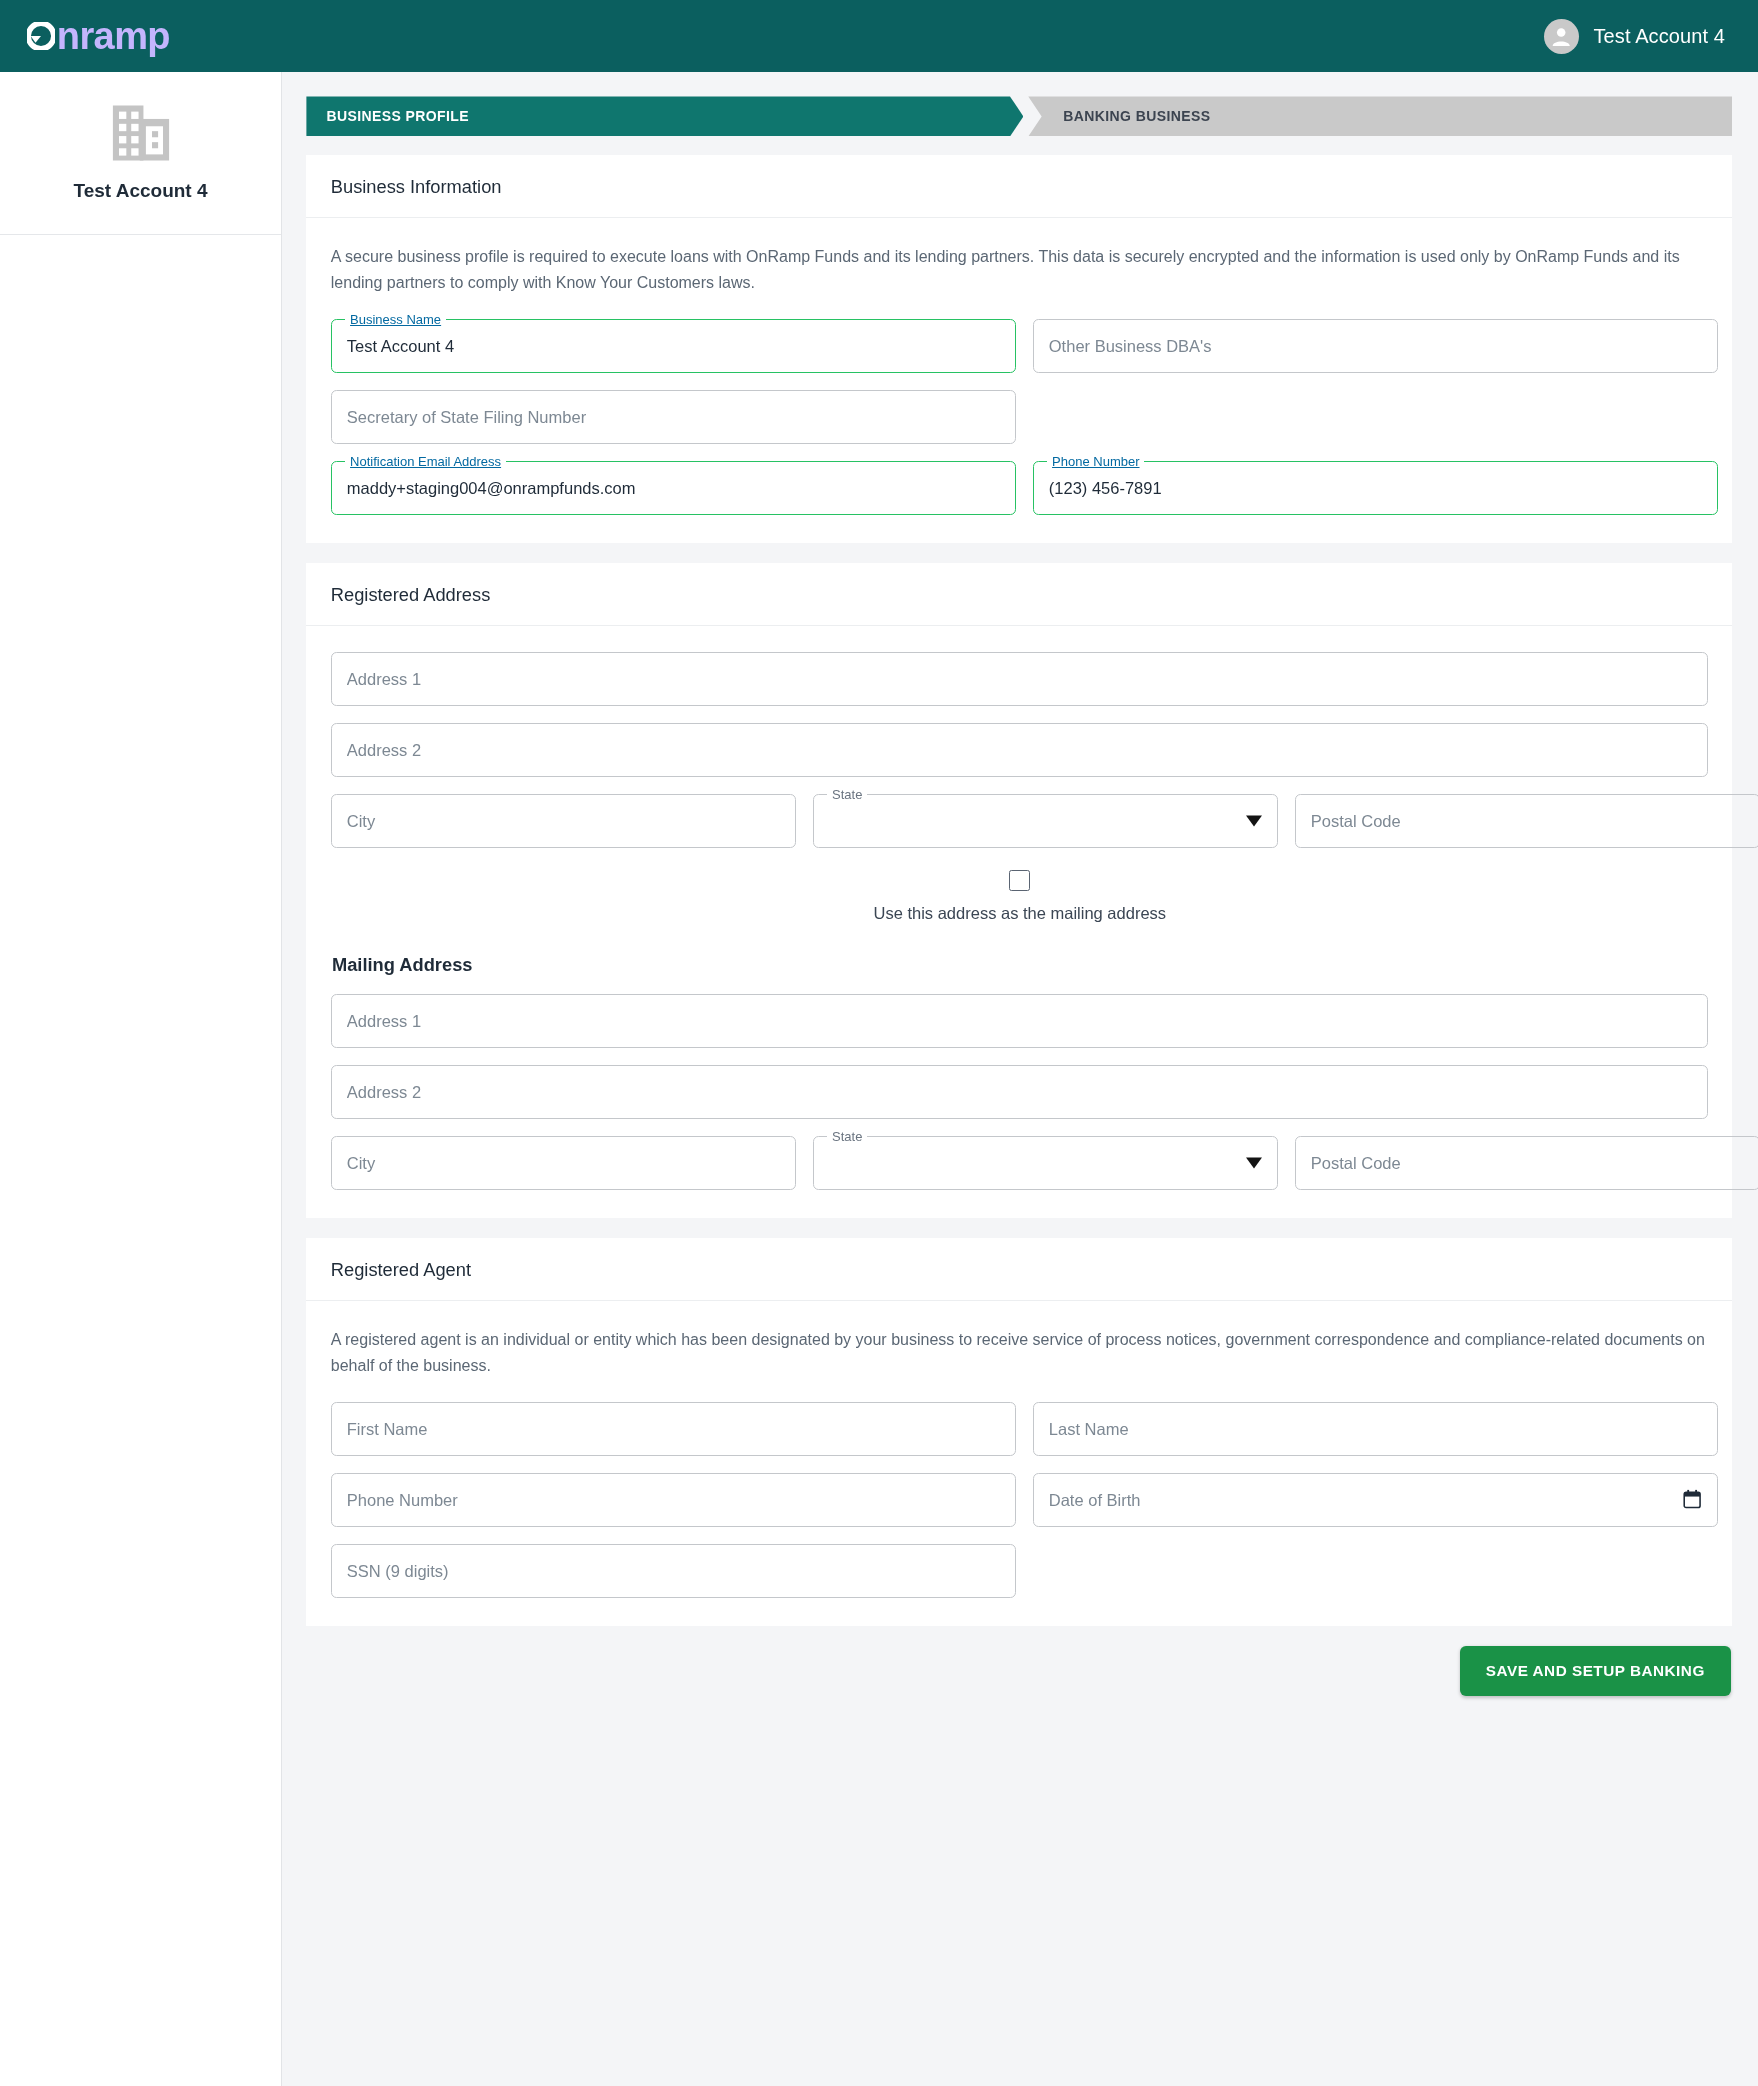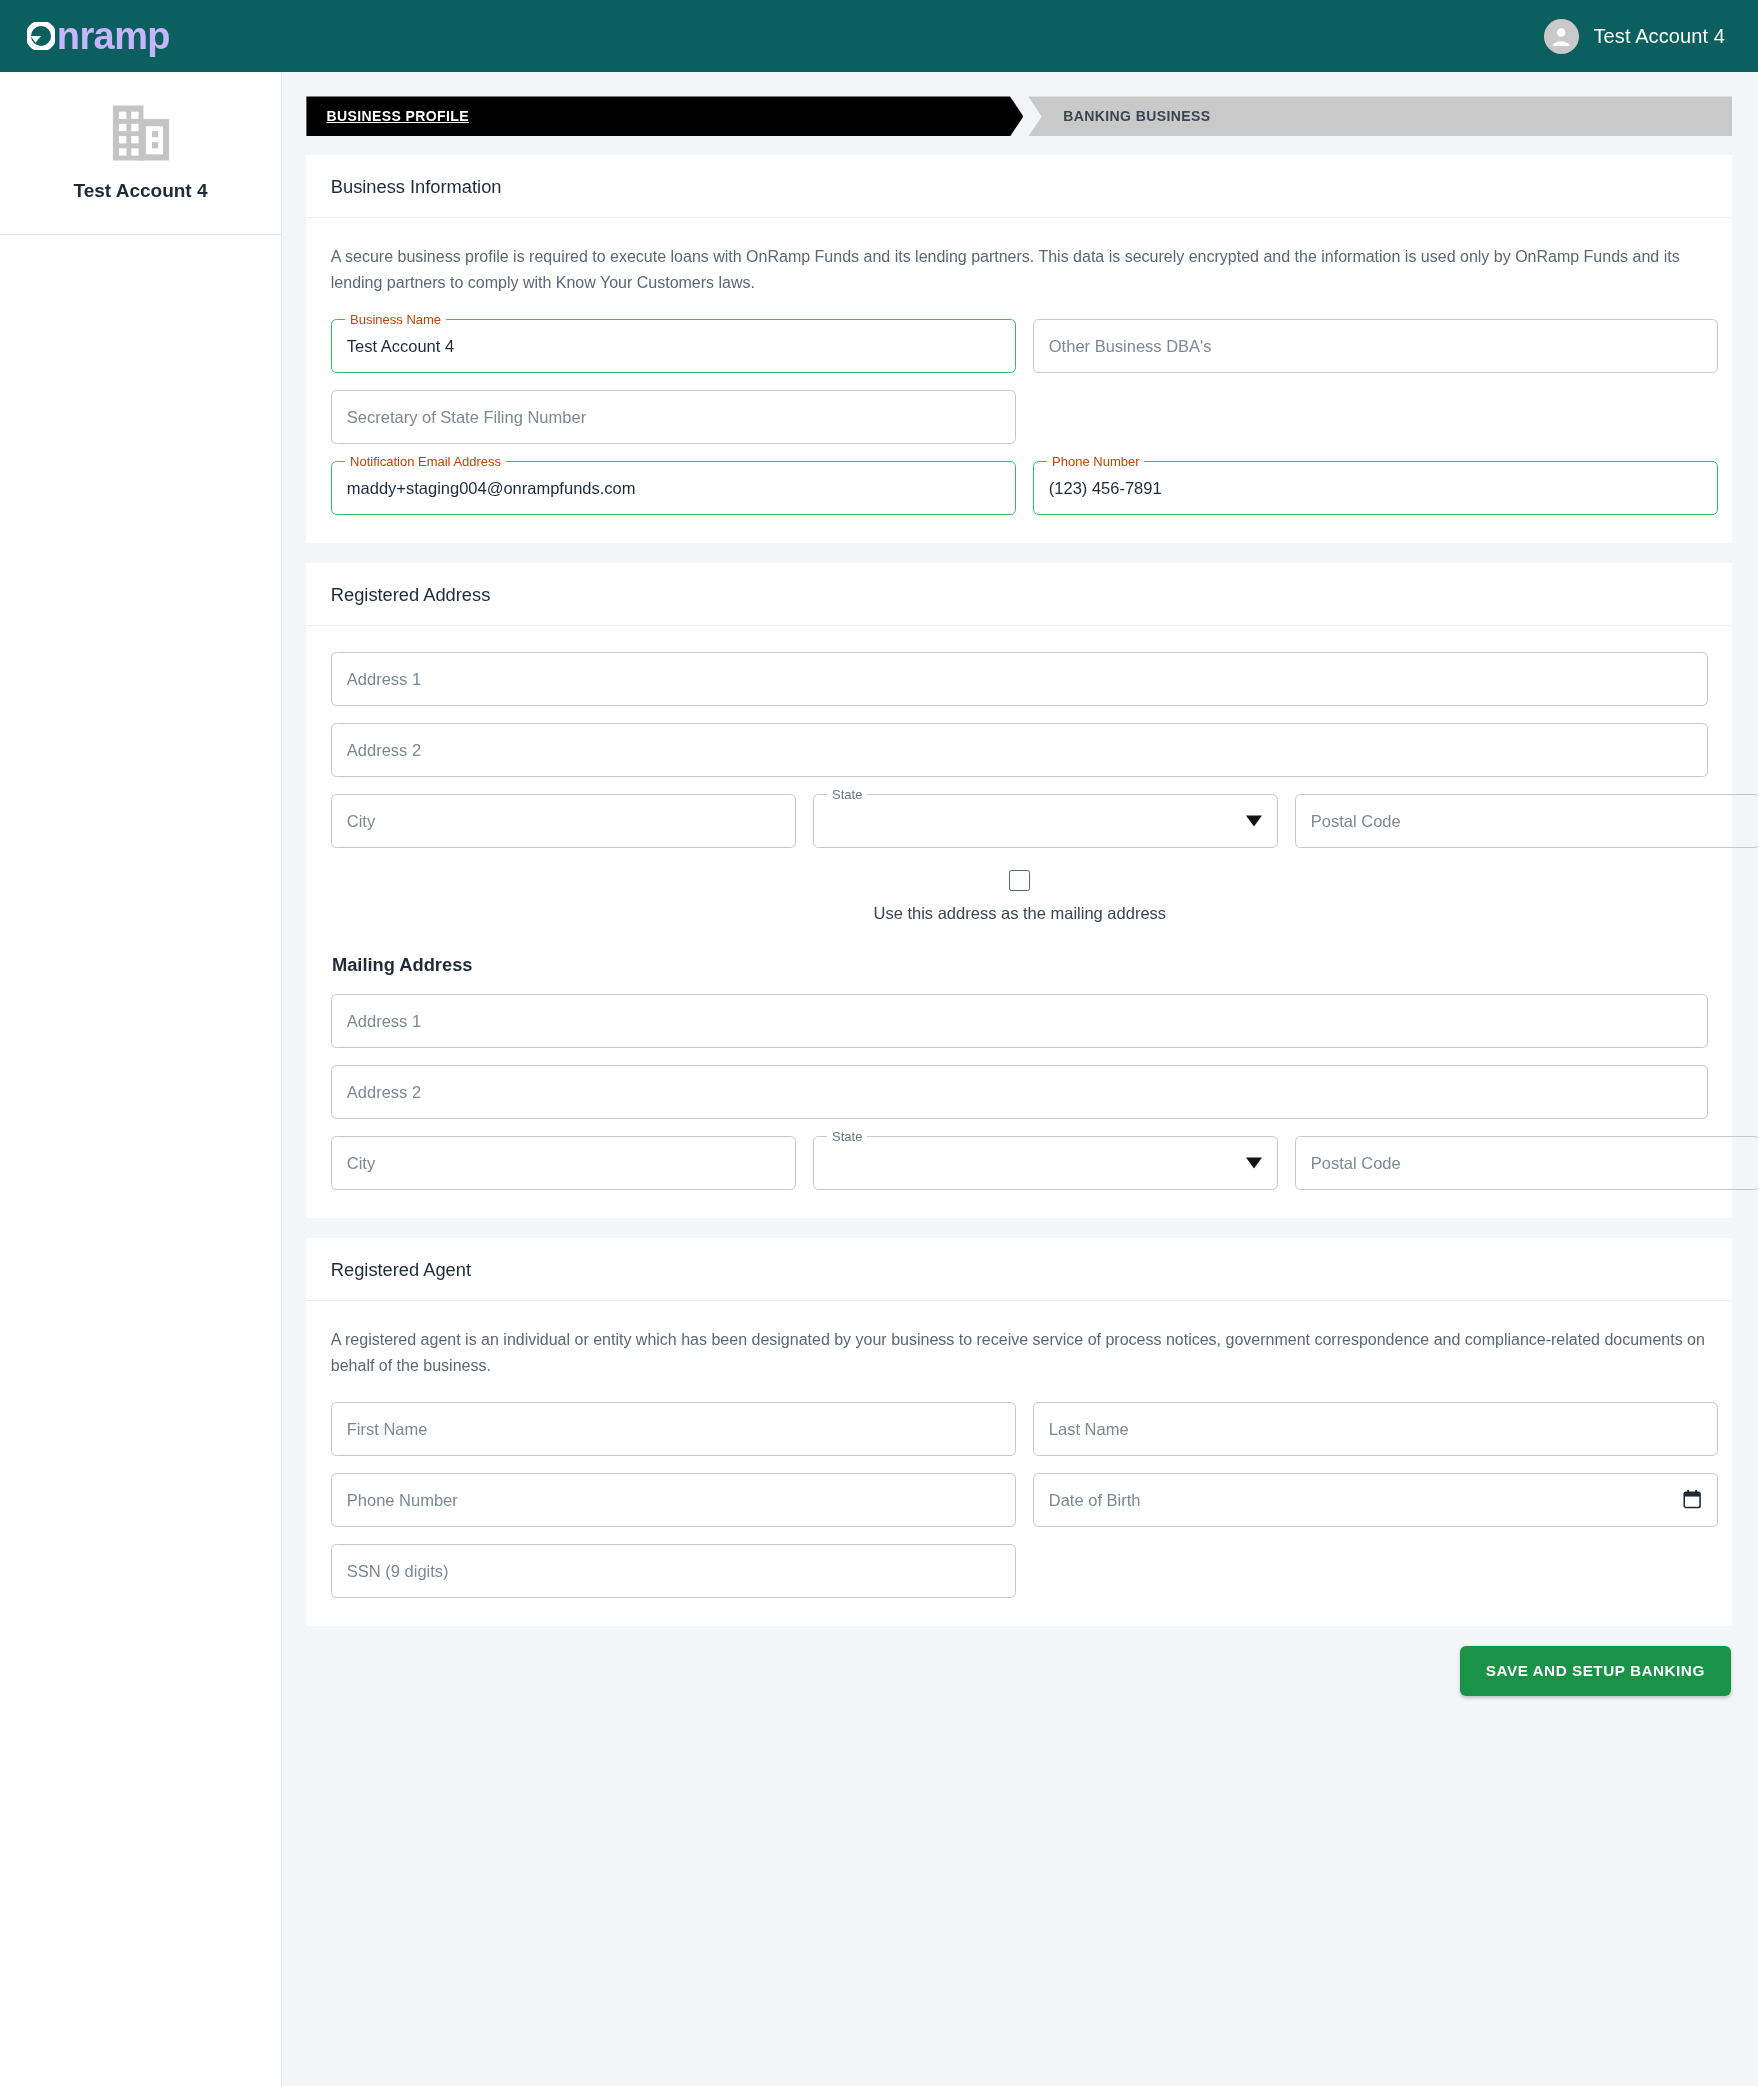--- a/index.html
+++ b/index.html
@@ -96,26 +96,25 @@
   .step {
     display:flex;
     align-items:center;
     font-size: 14px;
     font-weight: 700;
     letter-spacing: 0.4px;
     padding-left: 20px;
     position: relative;
   }
   .step.active {
-    background: #000000;
+    background: #0f766e;
     color: #ffffff;
     width: 717px;
     clip-path: polygon(0 0, calc(100% - 13.4px) 0, 100% 50%, calc(100% - 13.4px) 100%, 0 100%);
     z-index: 2;
-    text-decoration: underline;
   }
   .step.inactive {
     background: #c9c9c9;
     color: #3c4450;
     flex: 1 1 auto;
     margin-left: 4.9px;
     clip-path: polygon(0 0, calc(100% - 0px) 0, 100% 0, 100% 100%, 0 100%, 13.4px 50%);
     padding-left: 35px;
   }
 
@@ -201,21 +200,21 @@
     font-size: 13px;
     line-height: 1;
     color: #6a7480;
     font-family: "Liberation Sans", sans-serif;
   }
   .field.notched input,
   .field.notched .selectbox {
     top: 0;
   }
   .field.valid fieldset { border-color: #27c263; }
-  .field.valid legend { color: #c2410c; }
+  .field.valid legend { color: #0369a1; text-decoration: underline; }
 
   .caret {
     position:absolute;
     right: 16px;
     top: 50%;
     transform: translateY(-50%);
     width: 0; height: 0;
     border-left: 8px solid transparent;
     border-right: 8px solid transparent;
     border-top: 11px solid #141414;

